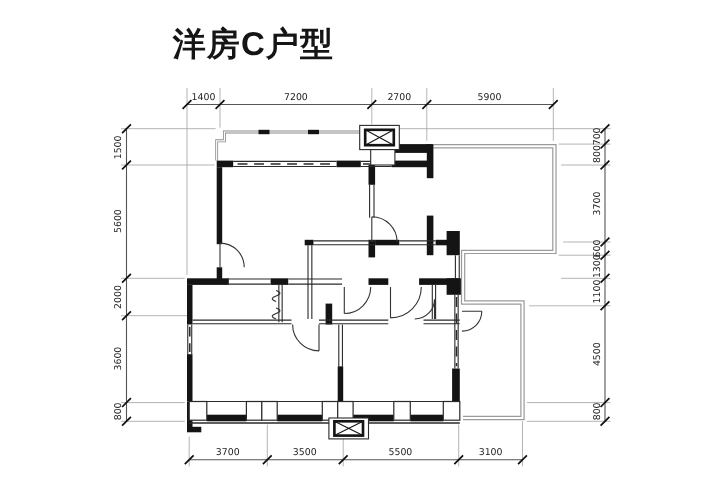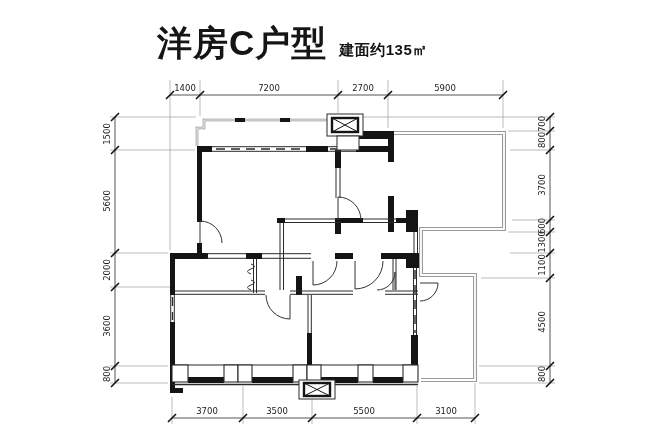--- a/index.html
+++ b/index.html
@@ -4,32 +4,31 @@
 <style>
   html,body{margin:0;padding:0;}
   body{
     width:660px;height:440px;position:relative;overflow:hidden;
     background:#ffffff;font-family:"Liberation Sans","DejaVu Sans",sans-serif;
   }
   .hdr{
     position:absolute;left:157px;top:20px;display:flex;align-items:baseline;gap:12px;
     color:#151515;white-space:nowrap;
   }
-  .hdr .t{font-size:35px;font-weight:700;letter-spacing:1px;}
+  .hdr .t{font-size:30px;font-weight:700;letter-spacing:1px;}
   .hdr .s{font-size:15px;font-weight:700;letter-spacing:0.5px;}
   .hdr .s + .s{margin-left:2px;}
   svg{position:absolute;left:0;top:0;}
   svg text{font-family:"DejaVu Sans","Liberation Sans",sans-serif;font-size:8.5px;fill:#222;}
 </style>
 </head>
 <body>
 
 <div class="hdr">
   <span class="t">洋房C户型</span>
-  <span class="s">建面约135㎡</span>
 </div>
 
 <svg width="660" height="440" viewBox="0 0 660 440">
 
   <g stroke="#9d9d9d" stroke-width="0.7">
     <line x1="170" y1="80" x2="170" y2="250"></line>
       <line x1="200" y1="80" x2="200" y2="116"></line>
     <line x1="338" y1="80" x2="338" y2="113"></line>
       <line x1="388" y1="80" x2="388" y2="128"></line>
     <line x1="503" y1="80" x2="503" y2="128"></line>

